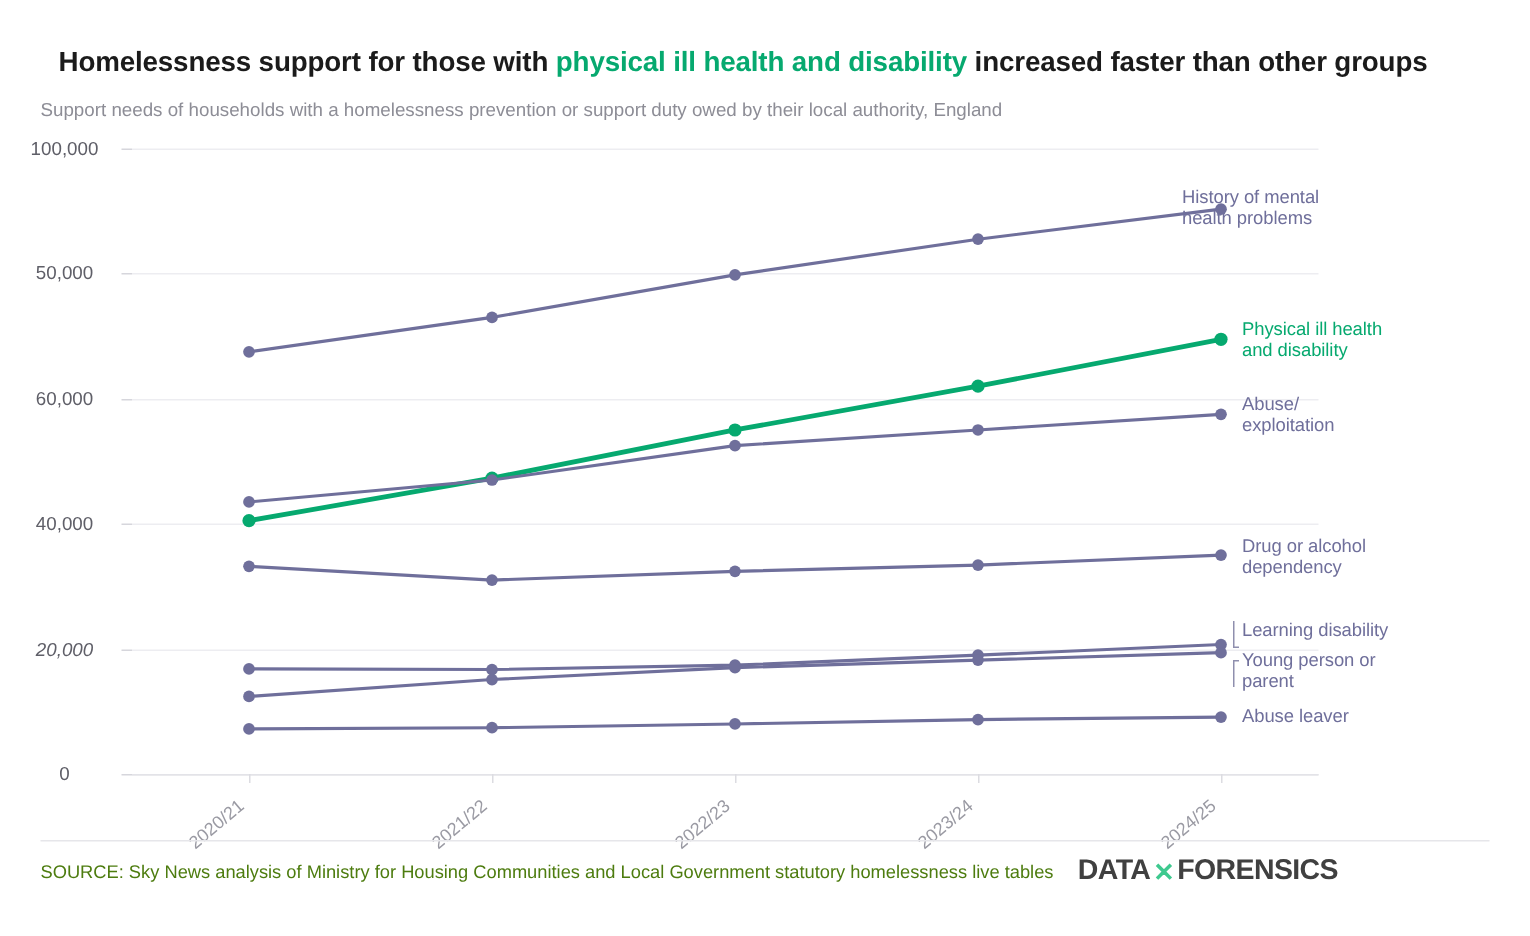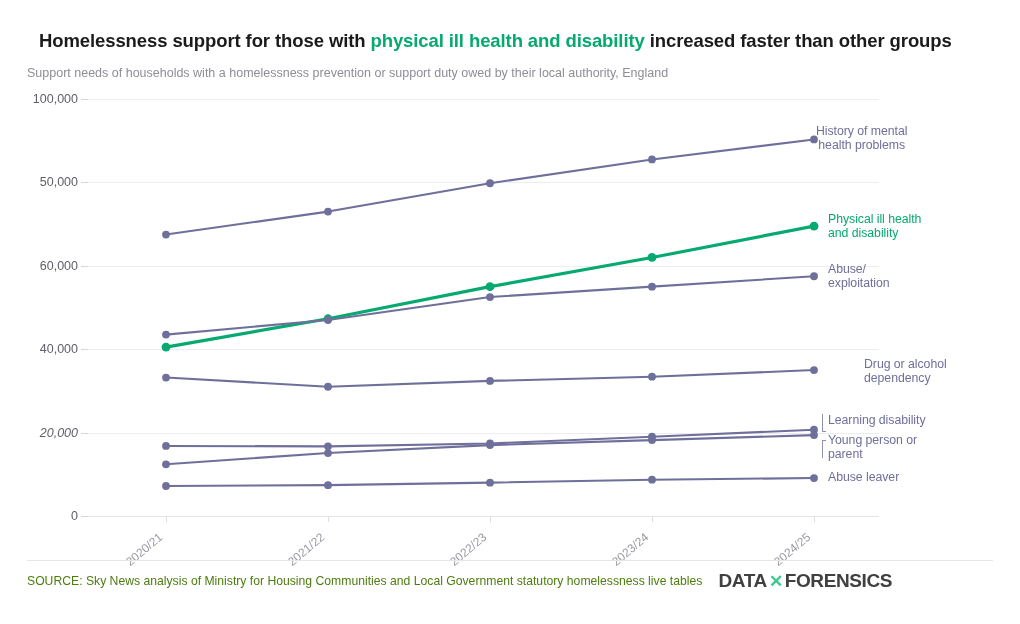--- a/index.html
+++ b/index.html
@@ -57,21 +57,21 @@
   .axis-tick {
     position: absolute;
     left: -7px; width: 7px;
     height: 1px;
     background: #d6d6dc;
   }
   .ytick-label {
     position: absolute;
     right: 0;
     width: 70px;
-    text-align: right;
+    text-align: center;
     font-size: 12.5px;
     color: #5f5f68;
     transform: translateY(-50%);
     white-space: nowrap;
   }
   #ylabels {
     position: absolute;
     left: 0px; top: 99px;
     width: 78px; height: 417px;
   }
@@ -245,27 +245,27 @@
 <div class="xtick" style="left: 166px;"></div>
     <div class="xtick-label" style="left: 166px;">2020/21</div>
     <div class="xtick" style="left: 328px;"></div>
     <div class="xtick-label" style="left: 328px;">2021/22</div>
     <div class="xtick" style="left: 490px;"></div>
     <div class="xtick-label" style="left: 490px;">2022/23</div>
     <div class="xtick" style="left: 652px;"></div>
     <div class="xtick-label" style="left: 652px;">2023/24</div>
     <div class="xtick" style="left: 814px;"></div>
     <div class="xtick-label" style="left: 814px;">2024/25</div>
-    <div class="series-label" style="left: 816px; top: 125px; text-align: center;">History of mental
+    <div class="series-label" style="left: 788px; top: 125px;">History of mental
 health problems</div>
     <div class="series-label accent" style="left: 828px; top: 213px;">Physical ill health
 and disability</div>
     <div class="series-label" style="left: 828px; top: 263px;">Abuse/
 exploitation</div>
-    <div class="series-label" style="left: 828px; top: 358px; margin-left: 36px;">Drug or alcohol
+    <div class="series-label" style="left: 828px; top: 358px;">Drug or alcohol
 dependency</div>
     <div class="series-label" style="left: 828px; top: 414px;">Learning disability</div>
     <div class="series-label" style="left: 828px; top: 434px;">Young person or
 parent</div>
     <div class="series-label" style="left: 828px; top: 471px;">Abuse leaver</div>
     <div class="leader bot" style="left: 822px; top: 414px; height: 18px;"></div>
     <div class="leader top" style="left: 822px; top: 440px; height: 18px;"></div>
     <div id="footer-rule"></div>
     <div id="source">SOURCE: Sky News analysis of Ministry for Housing Communities and Local Government statutory homelessness live tables</div>
     <div id="logo">

